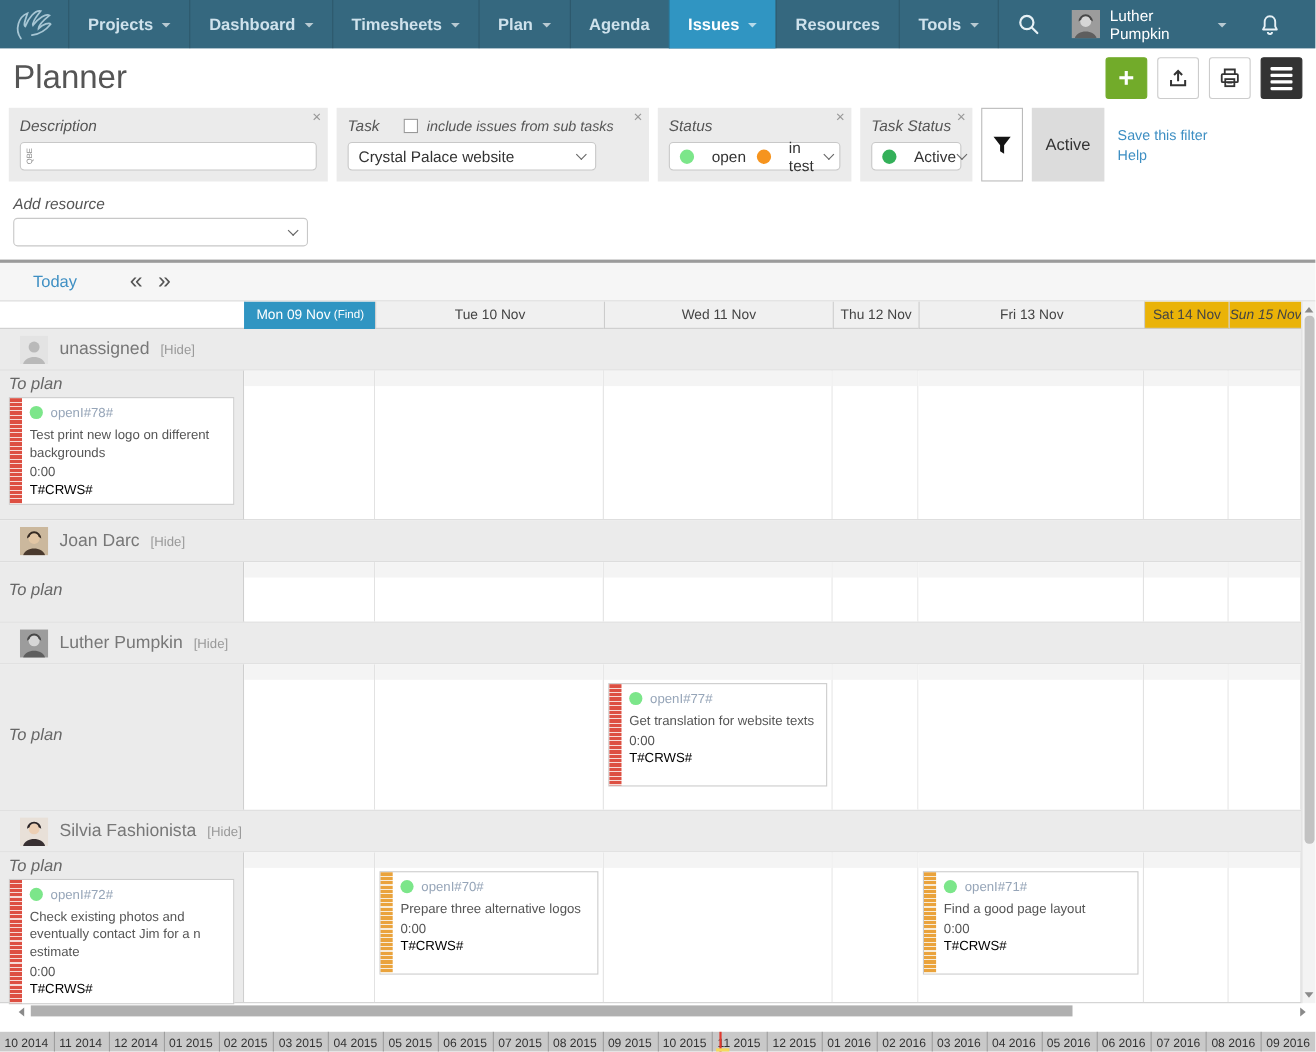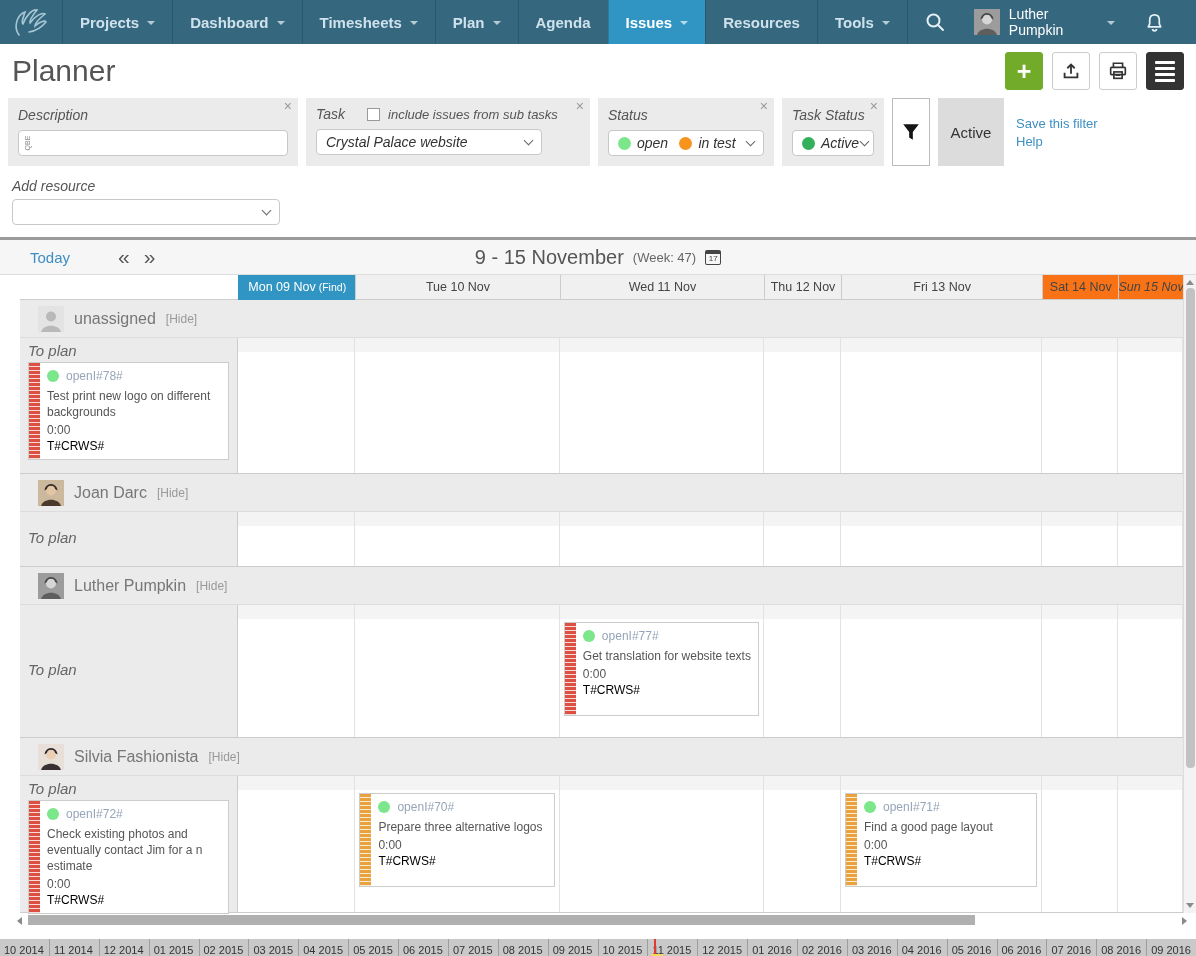--- a/index.html
+++ b/index.html
@@ -32,25 +32,25 @@
   .btn.dark { background:#333; border-color:#333; flex-direction:column; gap:3px; }
   .btn.dark i { display:block; width:20px; height:3px; background:#fff; border-radius:1px; }
   
   .filters { display:flex; align-items:stretch; gap:8px; padding:2px 8px 6px; }
   .fbox { background:#ebebeb; position:relative; padding:8px 10px 10px; }
   .flabel { font-style:italic; color:#555; font-size:14px; display:inline-block; margin-bottom:7px; }
   .fclose { position:absolute; top:1px; right:6px; color:#999; font-size:14px; cursor:pointer; line-height:14px; }
   .tinput { background:#fff; border:1px solid #c8c8c8; border-radius:4px; height:26px; width:100%; position:relative; }
   .qbe { position:absolute; left:1px; top:50%; transform:translateY(-50%) rotate(-90deg); font-size:7px; color:#888; }
   .sel { background:#fff; border:1px solid #c8c8c8; border-radius:4px; height:26px; display:flex;
-    align-items:center; justify-content:space-between; padding:0 9px; font-size:14px; color:#333; cursor:pointer;font-style:italic; }
+    align-items:center; justify-content:space-between; padding:0 9px; font-size:14px; color:#333; cursor:pointer; }
   .chev { width:7px; height:7px; border-right:1.5px solid #666; border-bottom:1.5px solid #666;
     transform:rotate(45deg); margin-top:-3px; flex:0 0 auto; }
   .dot { width:13px; height:13px; border-radius:50%; display:inline-block; flex:0 0 auto; }
-  .sel .opt { display:flex; align-items:center; gap:6px; margin-right:10px; }
+  .sel .opt { display:flex; align-items:center; gap:16px; margin-right:10px; }
   .task-head { display:flex; align-items:center; gap:8px; margin-bottom:7px; }
   .checkbox { width:13px; height:13px; background:#fff; border:1px solid #999; display:inline-block; cursor:pointer; }
   .funnel-btn { width:38px; background:#fff; border:1px solid #bbb; display:flex; align-items:center; justify-content:center; cursor:pointer; }
   .search-btn { width:66px; background:#dcdcdc; border:none; font-size:15px; color:#333;
     font-family:"Liberation Sans",sans-serif; cursor:pointer; }
   .fl-links { display:flex; flex-direction:column; justify-content:center; gap:3px; font-size:13px; padding-left:4px; }
   .fl-links span { color:#3e8fc3; cursor:pointer; }
   
   .add-resource { padding:2px 12px 12px; }
   .ar-label { font-style:italic; color:#555; font-size:14px; display:block; margin:4px 0 5px; }
@@ -60,27 +60,27 @@
   .cal-header { height:35px; background:#f6f6f6; border-bottom:1px solid #ddd; display:flex; align-items:center; position:relative; }
   .today-link { color:#3e8fc3; font-size:15px; margin-left:30px; cursor:pointer; }
   .cal-arrows { margin-left:48px; display:flex; gap:14px; }
   .cal-arrows span { font-size:21px; color:#555; cursor:pointer; line-height:20px; }
   .cal-title { position:absolute; left:0; right:0; display:flex; align-items:center; justify-content:center; gap:9px; pointer-events:none; }
   .cal-title .t1 { font-size:20px; color:#555; font-weight:300; }
   .cal-title .t2 { font-size:13px; color:#666; }
   .cal-ico { width:16px; height:15px; border:1.5px solid #444; border-top:4px solid #444; border-radius:2px;
     font-size:8px; color:#444; display:flex; align-items:center; justify-content:center; pointer-events:auto; cursor:pointer; }
   .grid { display:flex; }
-  .grid-main { width:1183px;padding-left:20px; }
+  .grid-main { width:1183px; }
   .day-header { display:flex; height:25px; }
   .dh-spacer { width:222px; background:#fff; border-bottom:1px solid #ccc; }
   .dh-cell { border-left:1px solid #ccc; border-bottom:1px solid #ccc; background:#f0f0f0; color:#444;
     font-size:12.5px; display:flex; align-items:center; justify-content:center; gap:3px; white-space:nowrap; overflow:hidden; cursor:pointer; }
   .dh-cell.today { background:#3095c2; border-color:#3095c2; color:#fff; }
-  .dh-cell.weekend { background:#f97316; }
+  .dh-cell.weekend { background:#eab308; }
   .dh-cell .sfx { font-size:10.5px; }
   .res-header { height:38px; background:#ebebeb; border-bottom:1px solid #ddd; display:flex; align-items:center;
     padding-left:18px; gap:10px; }
   .res-name { font-size:16px; color:#777; }
   .res-hide { font-size:12px; color:#999; cursor:pointer; }
   .res-row { display:flex; border-bottom:1px solid #ccc; }
   .toplan { width:222px; background:#ebebeb; border-right:1px solid #ccc; padding:4px 8px; }
   .toplan.centered { display:flex; align-items:center; padding-top:0; }
   .toplan-label { font-style:italic; font-size:15px; color:#666; }
   .day-cell { border-right:1px solid #e2e2e2; background:#fff; }
@@ -286,25 +286,20 @@
     </div>
   </div>
 
   <div class="calendar">
     <div class="cal-header">
       <span class="today-link">Today</span>
       <span class="cal-arrows">
         <span>«</span>
         <span>»</span>
       </span>
-      <span class="cal-title">
-        <span class="t1">9 - 15 November</span>
-        <span class="t2">(Week: 47)</span>
-        <span class="cal-ico">17</span>
-      </span>
     </div>
     <div class="grid">
       <div class="grid-main">
         <div class="day-header" id="day-header">
           <div class="dh-spacer"></div>
         <div class="dh-cell today" style="width: 119px;">
               <span>Mon 09 Nov</span>
               <span class="sfx">(Find)</span>
             </div>
             <div class="dh-cell" style="width: 208px;">

